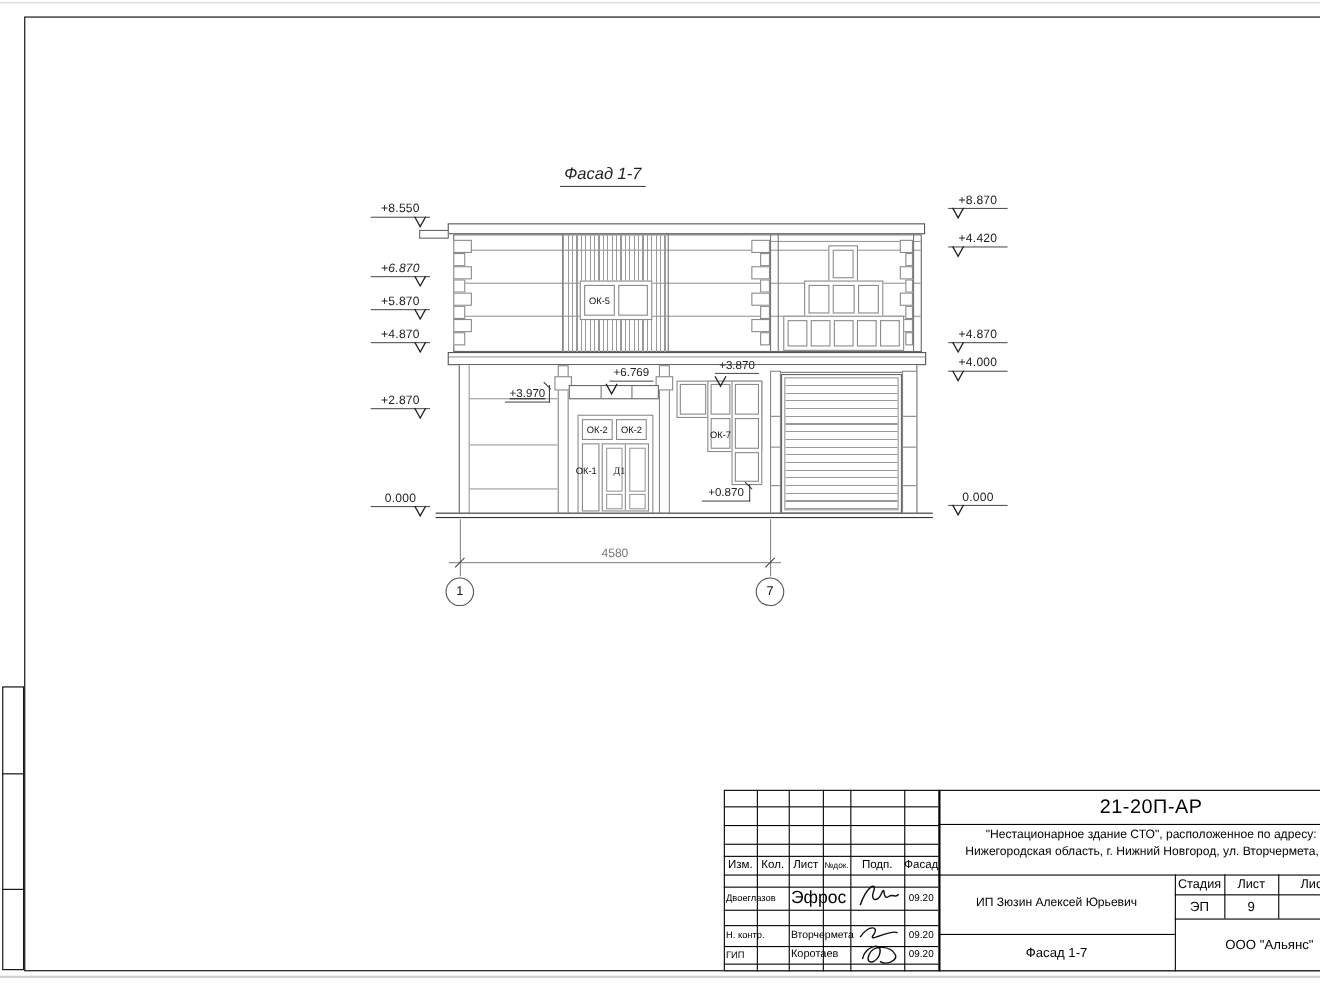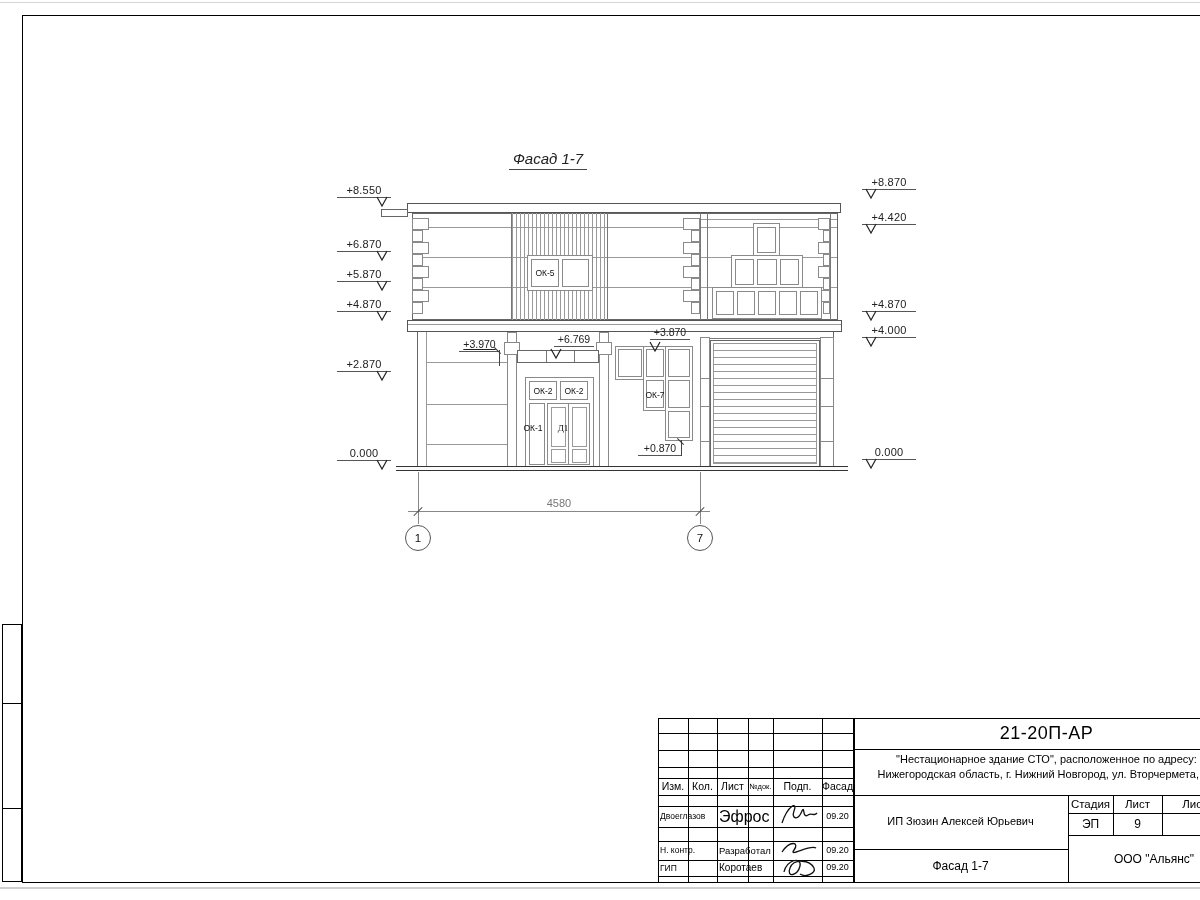--- a/index.html
+++ b/index.html
@@ -192,21 +192,21 @@
     <div class="axis" style="left:687px;top:525px;">
         <span>7</span>
       </div>
 
     <div class="elev l" style="left:337px;top:184px;">
       <span class="t">+8.550</span>
       <svg width="14" height="12">
           <polyline points="2,1 7,10 12,1" fill="none" stroke="#222" stroke-width="1.2"></polyline>
         </svg>
     </div>
-    <div class="elev l" style="left:337px;top:238px;">
+    <div class="elev l" style="left:337px;top:238px;font-style:italic;">
       <span class="t">+6.870</span>
       <svg width="14" height="12">
           <polyline points="2,1 7,10 12,1" fill="none" stroke="#222" stroke-width="1.2"></polyline>
         </svg>
     </div>
     <div class="elev l" style="left:337px;top:268px;">
       <span class="t">+5.870</span>
       <svg width="14" height="12">
           <polyline points="2,1 7,10 12,1" fill="none" stroke="#222" stroke-width="1.2"></polyline>
         </svg>
@@ -254,21 +254,21 @@
           <polyline points="2,1 7,10 12,1" fill="none" stroke="#222" stroke-width="1.2"></polyline>
         </svg>
     </div>
     <div class="elev r" style="left:862px;top:446px;">
       <span class="t">0.000</span>
       <svg width="14" height="12">
           <polyline points="2,1 7,10 12,1" fill="none" stroke="#222" stroke-width="1.2"></polyline>
         </svg>
     </div>
 
-    <div class="ann" style="left:459px;top:339px;width:41px;text-decoration:underline;">
+    <div class="ann" style="left:459px;top:353px;width:41px;text-decoration:underline;">
       <span class="t">+3.970</span>
     </div>
     <div class="ln dk" style="left:499px;top:350px;width:1px;height:16px;"></div>
     <div class="slash" style="left:493px;top:350px;"></div>
 
     <div class="ann" style="left:554px;top:334px;width:40px;">
       <span class="t">+6.769</span>
     </div>
     <svg class="abs" style="left:549px;top:348px;" width="14" height="12">
         <polyline points="2,1 7,10 12,1" fill="none" stroke="#222" stroke-width="1.2"></polyline>
@@ -323,21 +323,21 @@
     <div class="tbc" style="left:717px;top:778px;width:31px;height:17px;font-size:10.5px;">Лист</div>
     <div class="tbc" style="left:748px;top:778px;width:25px;height:17px;font-size:7.5px;">№док.</div>
     <div class="tbc" style="left:773px;top:778px;width:49px;height:17px;font-size:10.5px;">Подп.</div>
     <div class="tbc" style="left:822px;top:778px;width:31px;height:17px;font-size:10.5px;">Фасад</div>
 
     <div class="tbc" style="left:660px;top:806px;width:56px;height:21px;font-size:8.5px;justify-content:flex-start;">Двоеглазов</div>
     <div class="tbc" style="left:719px;top:806px;width:52px;height:21px;font-size:16px;justify-content:flex-start;">Эфрос</div>
     <div class="tbc" style="left:822px;top:806px;width:31px;height:21px;font-size:9px;">09.20</div>
 
     <div class="tbc" style="left:660px;top:841px;width:56px;height:19px;font-size:8.5px;justify-content:flex-start;">Н. контр.</div>
-    <div class="tbc" style="left:719px;top:841px;width:52px;height:19px;font-size:9.5px;justify-content:flex-start;">Разработал</div>
+    <div class="tbc" style="left:719px;top:841px;width:52px;height:19px;font-size:9.5px;justify-content:flex-start;">Вторчермета</div>
     <div class="tbc" style="left:822px;top:841px;width:31px;height:19px;font-size:9px;">09.20</div>
 
     <div class="tbc" style="left:660px;top:860px;width:56px;height:16px;font-size:8.5px;justify-content:flex-start;">ГИП</div>
     <div class="tbc" style="left:719px;top:860px;width:52px;height:16px;font-size:10px;justify-content:flex-start;">Коротаев</div>
     <div class="tbc" style="left:822px;top:860px;width:31px;height:16px;font-size:9px;">09.20</div>
 
     <svg class="abs" style="left:778px;top:799px;" width="42" height="30">
       <path d="M4,24 C10,6 20,2 16,12 C13,20 20,22 24,12 C27,6 24,20 30,16 C34,13 36,18 39,14" fill="none" stroke="#111" stroke-width="1.3"></path>
     </svg>
     <svg class="abs" style="left:776px;top:838px;" width="46" height="42">

